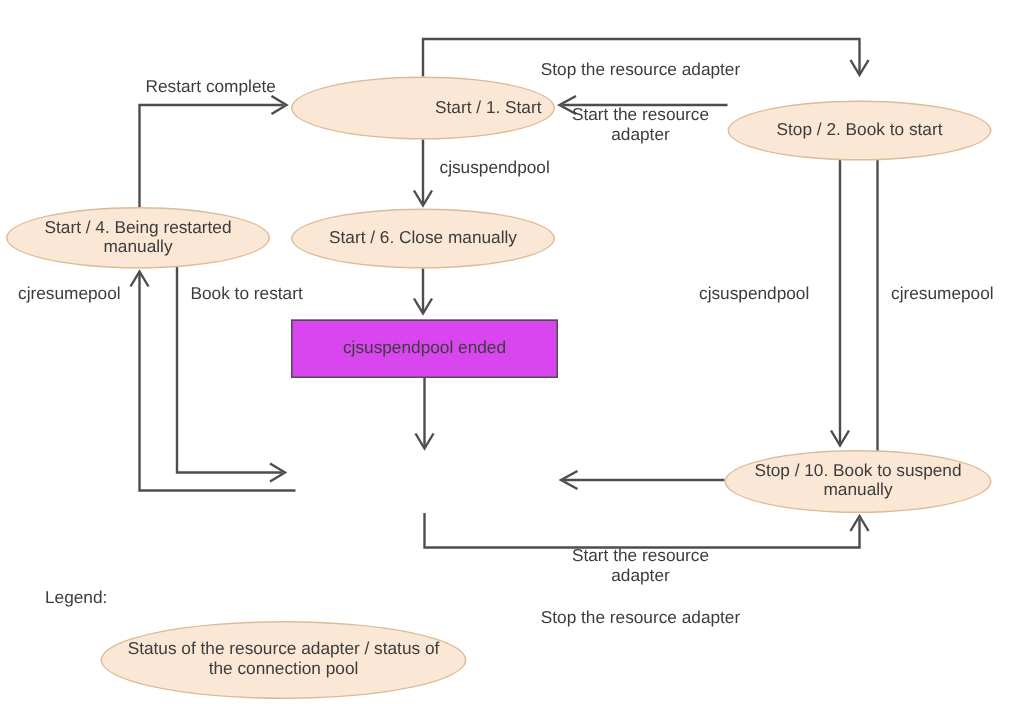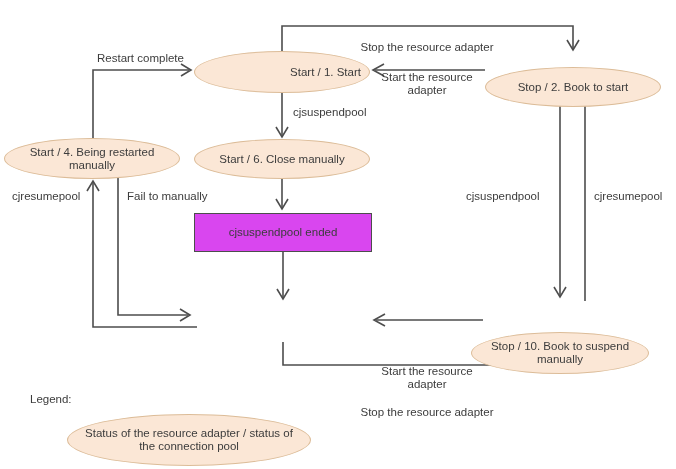--- a/index.html
+++ b/index.html
@@ -107,35 +107,35 @@
 
   <div class="node ellipse" style="left:194px;top:139px;width:176px;height:40px;">
     <span>Start / 6. Close manually</span>
   </div>
 
   <div class="node rect" style="left:194px;top:213px;width:178px;height:39px;">
     <span>cjsuspendpool ended</span>
   </div>
 
 
-  <div class="node ellipse" style="left:471px;top:300px;width:178px;height:42px;margin-top:32px;">
+  <div class="node ellipse" style="left:483px;top:300px;width:178px;height:42px;">
     <span>Stop / 10. Book to suspend manually</span>
   </div>
 
   <div class="edge-label wrap" style="left:340px;top:6px;width:174px;">Stop the resource adapter</div>
 
   <div class="edge-label wrap" style="left:371px;top:36px;width:112px;">Start the resource adapter</div>
 
   <div class="edge-label" style="left:97px;top:52px;">Restart complete</div>
 
   <div class="edge-label" style="left:293px;top:106px;">cjsuspendpool</div>
 
   <div class="edge-label" style="left:12px;top:190px;">cjresumepool</div>
 
-  <div class="edge-label" style="left:127px;top:190px;">Fail to manually</div>
+  <div class="edge-label" style="left:127px;top:190px;">Book to restart</div>
 
   <div class="edge-label" style="left:466px;top:190px;">cjsuspendpool</div>
 
   <div class="edge-label" style="left:594px;top:190px;">cjresumepool</div>
 
 
   <div class="edge-label wrap" style="left:371px;top:330px;width:112px;">Start the resource adapter</div>
 
   <div class="edge-label wrap" style="left:340px;top:371px;width:174px;">Stop the resource adapter</div>
 

